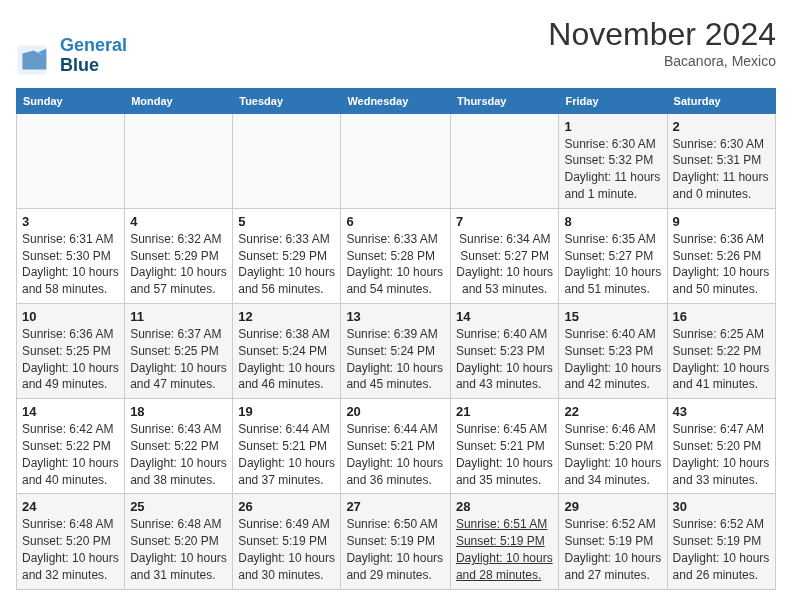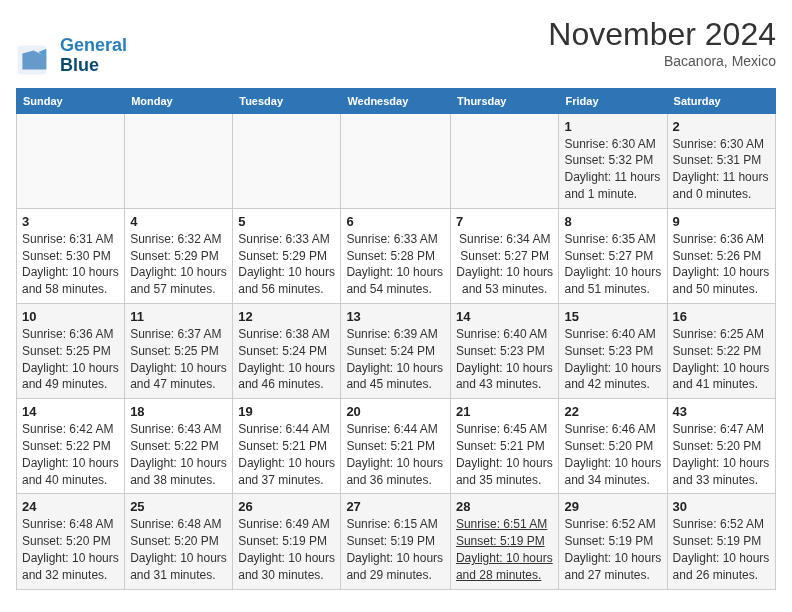--- a/index.html
+++ b/index.html
@@ -316,21 +316,21 @@
         </td>
         <td>
           <div class="day-number">26</div>
           <div class="day-info" style="white-space: pre-line;">Sunrise: 6:49 AM
 Sunset: 5:19 PM
 Daylight: 10 hours
 and 30 minutes.</div>
         </td>
         <td>
           <div class="day-number">27</div>
-          <div class="day-info" style="white-space: pre-line;">Sunrise: 6:15 AM
+          <div class="day-info" style="white-space: pre-line;">Sunrise: 6:50 AM
 Sunset: 5:19 PM
 Daylight: 10 hours
 and 29 minutes.</div>
         </td>
         <td>
           <div class="day-number">28</div>
           <div class="day-info" style="white-space: pre-line; text-decoration: underline;">Sunrise: 6:51 AM
 Sunset: 5:19 PM
 Daylight: 10 hours
 and 28 minutes.</div>

